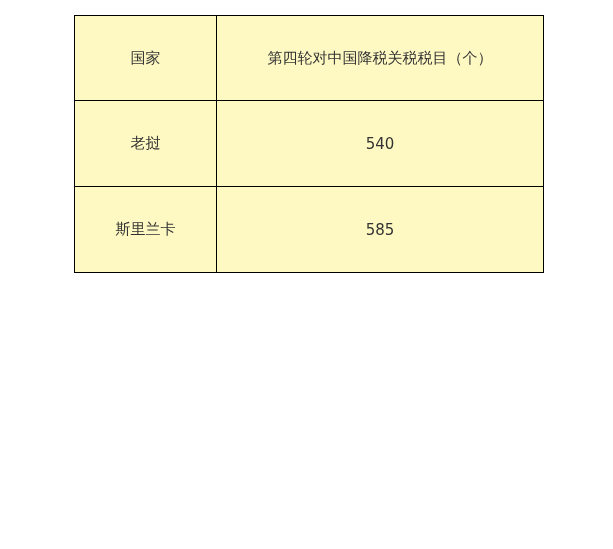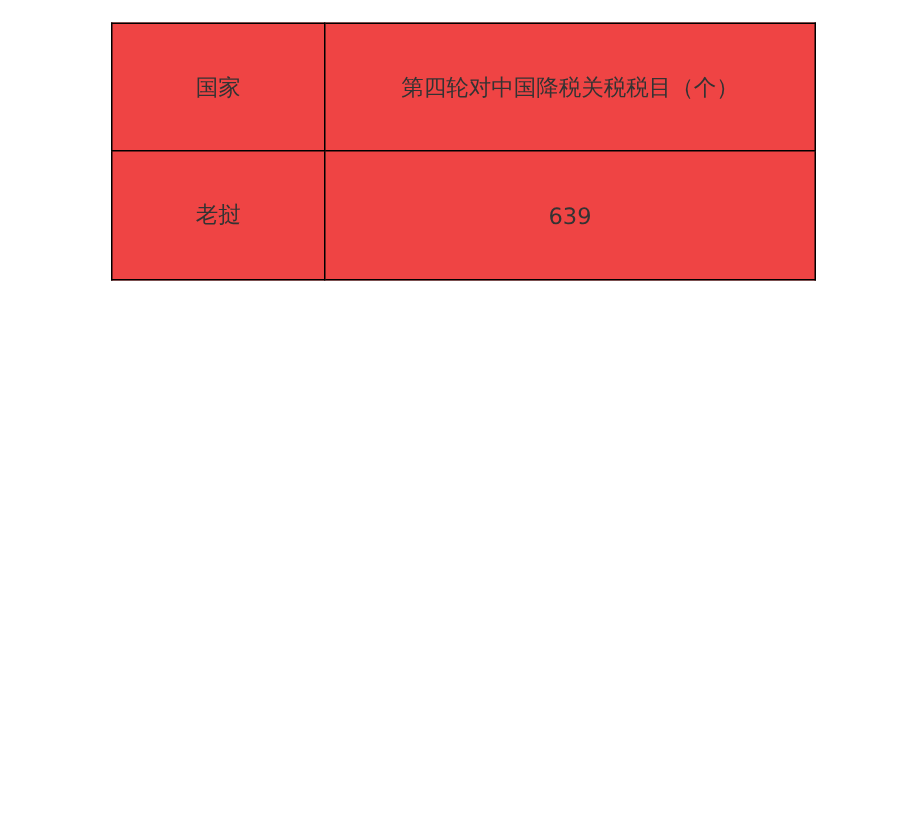--- a/index.html
+++ b/index.html
@@ -17,21 +17,21 @@
     background: #ffffff;
     overflow: hidden;
   }
   table.data-table {
     position: absolute;
     left: 74px;
     top: 15px;
     width: 469px;
     border-collapse: collapse;
     table-layout: fixed;
-    background: #ef4444;
+    background: #fef9c3;
   }
   table.data-table th,
   table.data-table td {
     border: 1px solid #000000;
     text-align: center;
     vertical-align: middle;
     color: #333333;
     font-size: 15px;
     font-weight: normal;
     padding: 0;
@@ -53,17 +53,21 @@
     </colgroup>
     <thead>
       <tr class="header-row">
         <th>国家</th>
         <th>第四轮对中国降税关税税目（个）</th>
       </tr>
     </thead>
     <tbody>
       <tr class="body-row">
         <td>老挝</td>
-        <td>639</td>
+        <td>540</td>
+      </tr>
+      <tr class="body-row">
+        <td>斯里兰卡</td>
+        <td>585</td>
       </tr>
     </tbody>
   </table>
 </div>
 
 </body></html>

